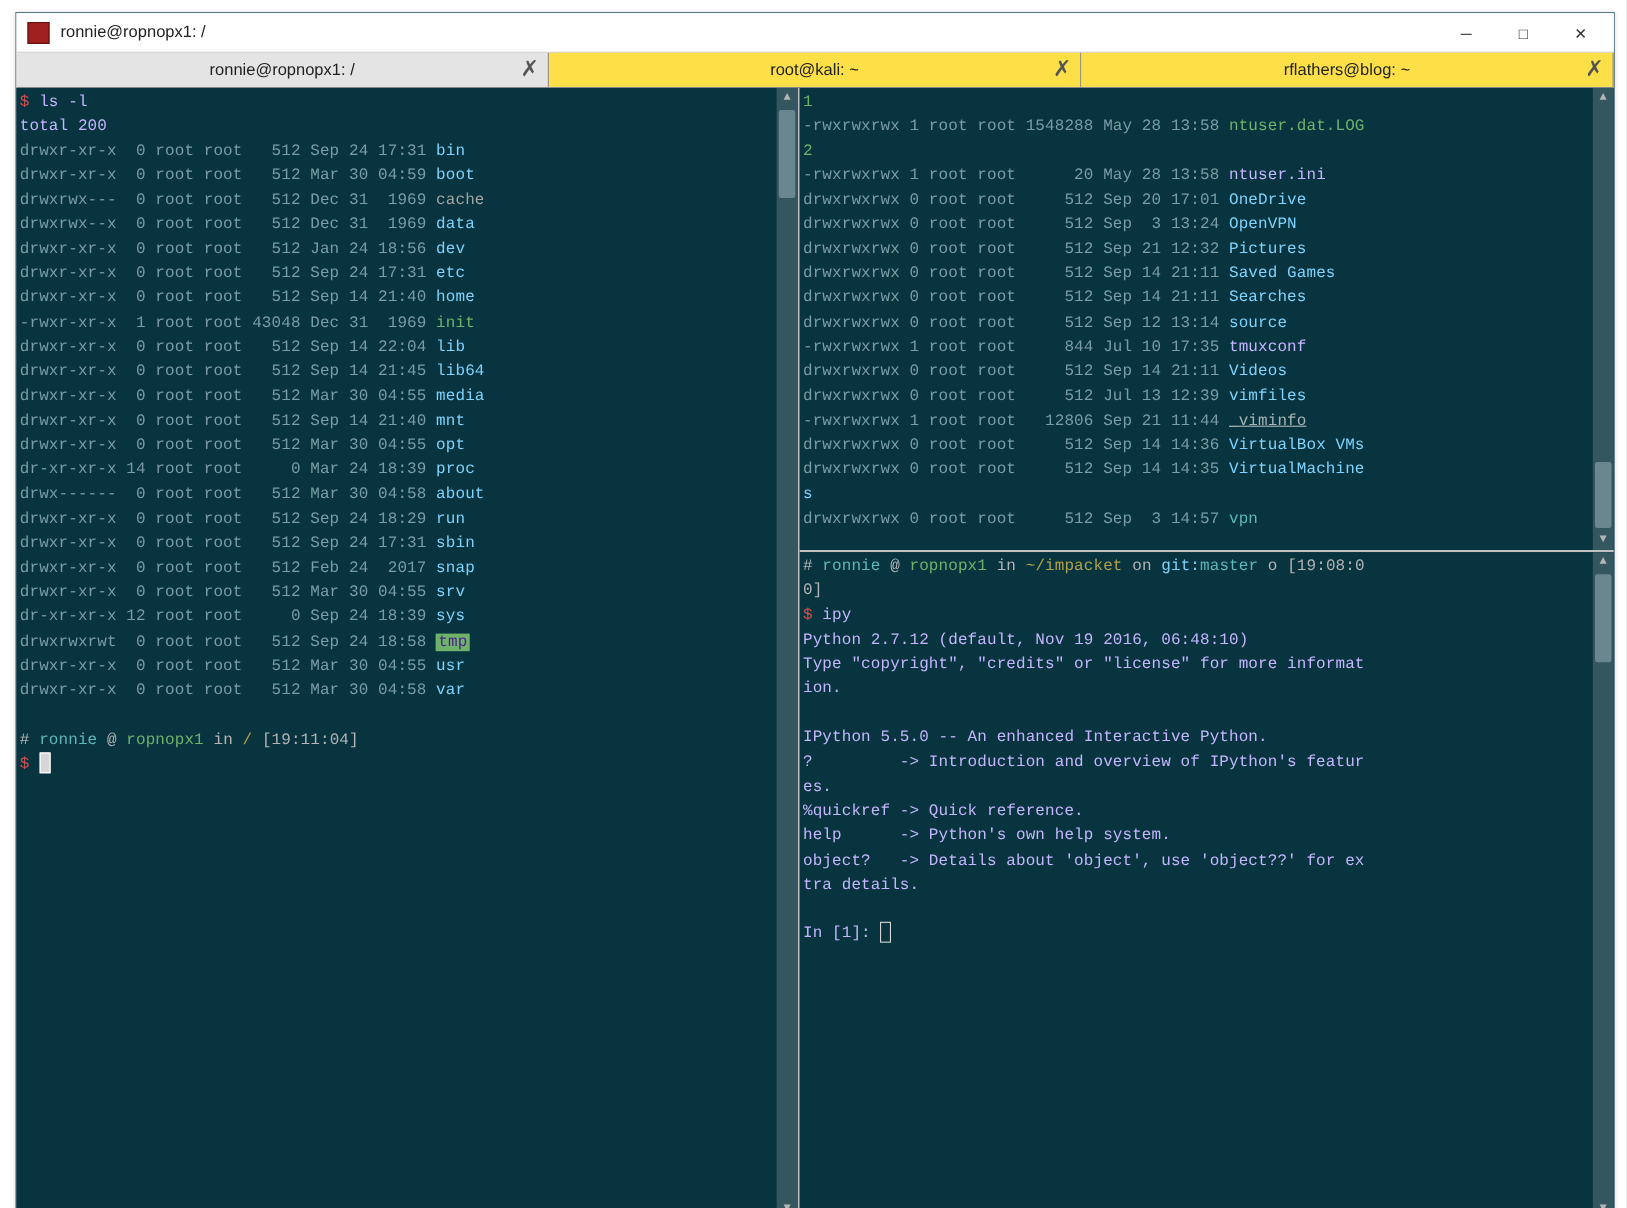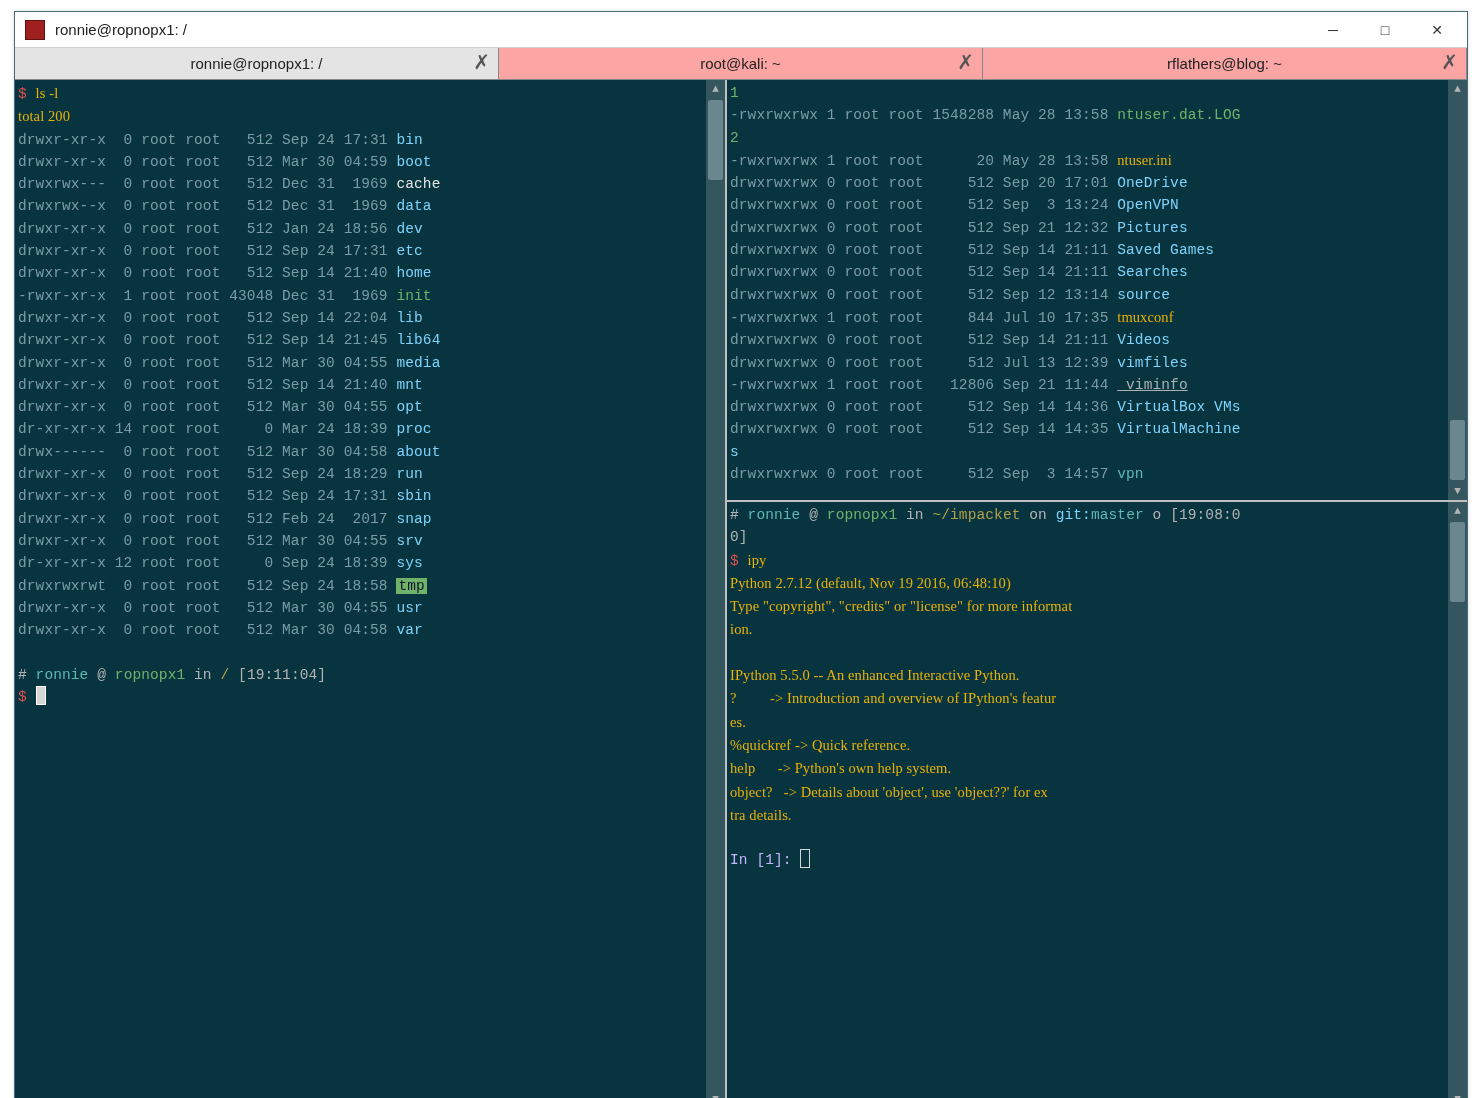--- a/index.html
+++ b/index.html
@@ -57,21 +57,21 @@
 .tab {
   flex: 1;
   display: flex;
   align-items: center;
   justify-content: center;
   position: relative;
   font-family: "Segoe UI", sans-serif;
   font-size: 15px;
   color: #222;
   border-right: 1px solid #888;
-  background: #fca5a5;
+  background: #fde047;
 }
 .tab.active {
   background: #e4e4e4;
 }
 .tab .close-x {
   position: absolute;
   right: 8px;
   font-size: 20px;
   color: #555;
   top: 2px;
@@ -130,28 +130,28 @@
 .scrollbar .arrow-up, .scrollbar .arrow-down {
   position: absolute;
   left:0; right:0; height:18px;
   display:flex;align-items:center;justify-content:center;
   color:#b4b4b4;font-size:11px;
 }
 .scrollbar .arrow-up{top:0}
 .scrollbar .arrow-down{bottom:0}
 
 .c-prompt { color: #d94f4f; }
-.c-cmd { color: #eab308; font-family: Liberation Serif, serif; }
+.c-cmd { color: #c4b5fd; }
 .c-dir { color: #7dd3fc; }
 .c-gray { color: #7a9ca6; }
-.c-yellow { color: #e5e5e5; font-family: Liberation Mono, monospace; }
+.c-yellow { color: #a3a3a3; font-family: Liberation Mono, monospace; }
 .c-green { color: #6fb26a; }
 .c-cyan { color: #5fb8b8; }
 .c-darkyellow { color: #b2a04a; }
-.c-tmp { background: #6fb26a; color: #0f172a; padding: 0 2px; }
+.c-tmp { background: #6fb26a; color: #4c1d95; padding: 0 2px; }
 .c-ipyprompt { color: #c4b5fd; }
 .c-viminfo { color: #a8b4b4; text-decoration: underline; }
 .c-hash { color: #b4b4b4; }
 .cursor {
   display: inline-block;
   width: 10px; height: 19px;
   background: #d6d6d6;
   vertical-align: text-bottom;
   border: 1px solid #fff;
 }

